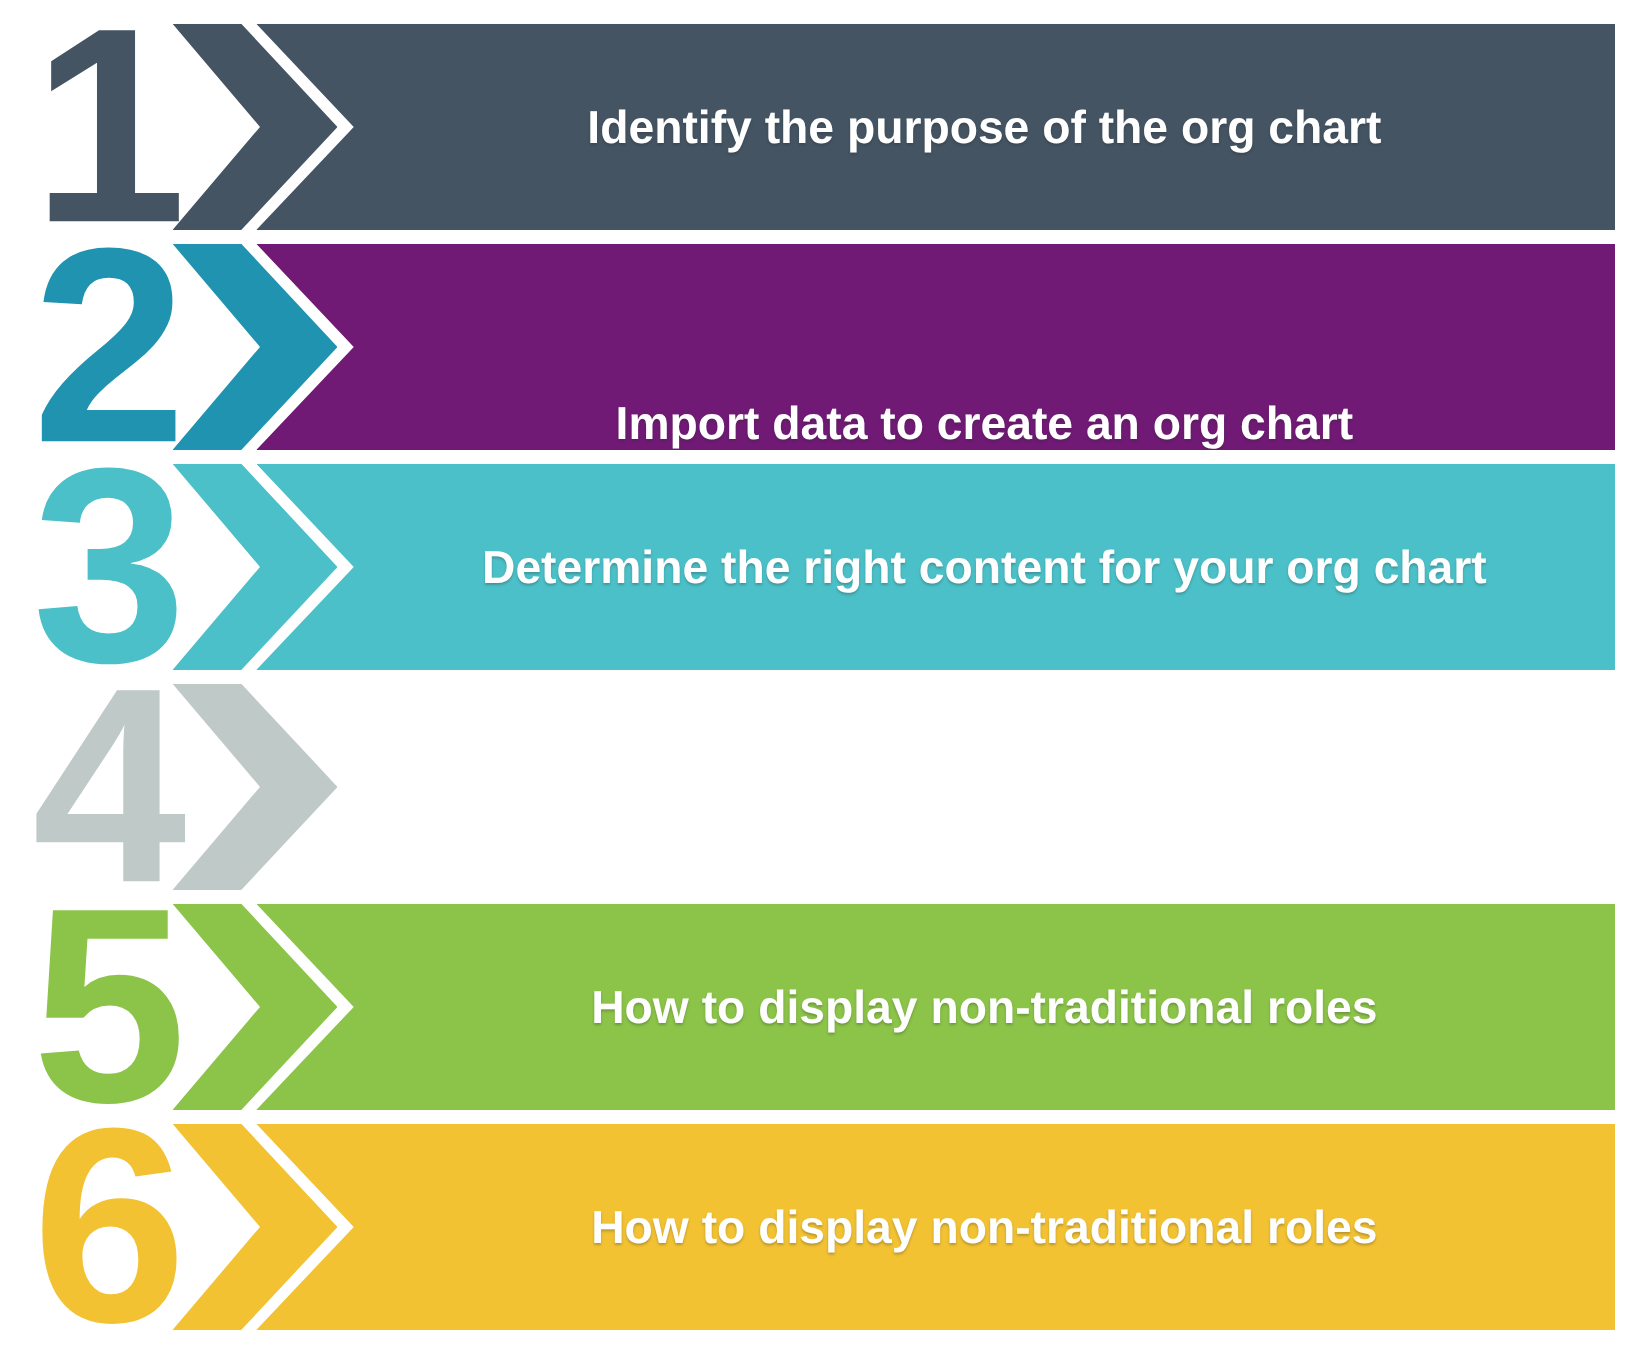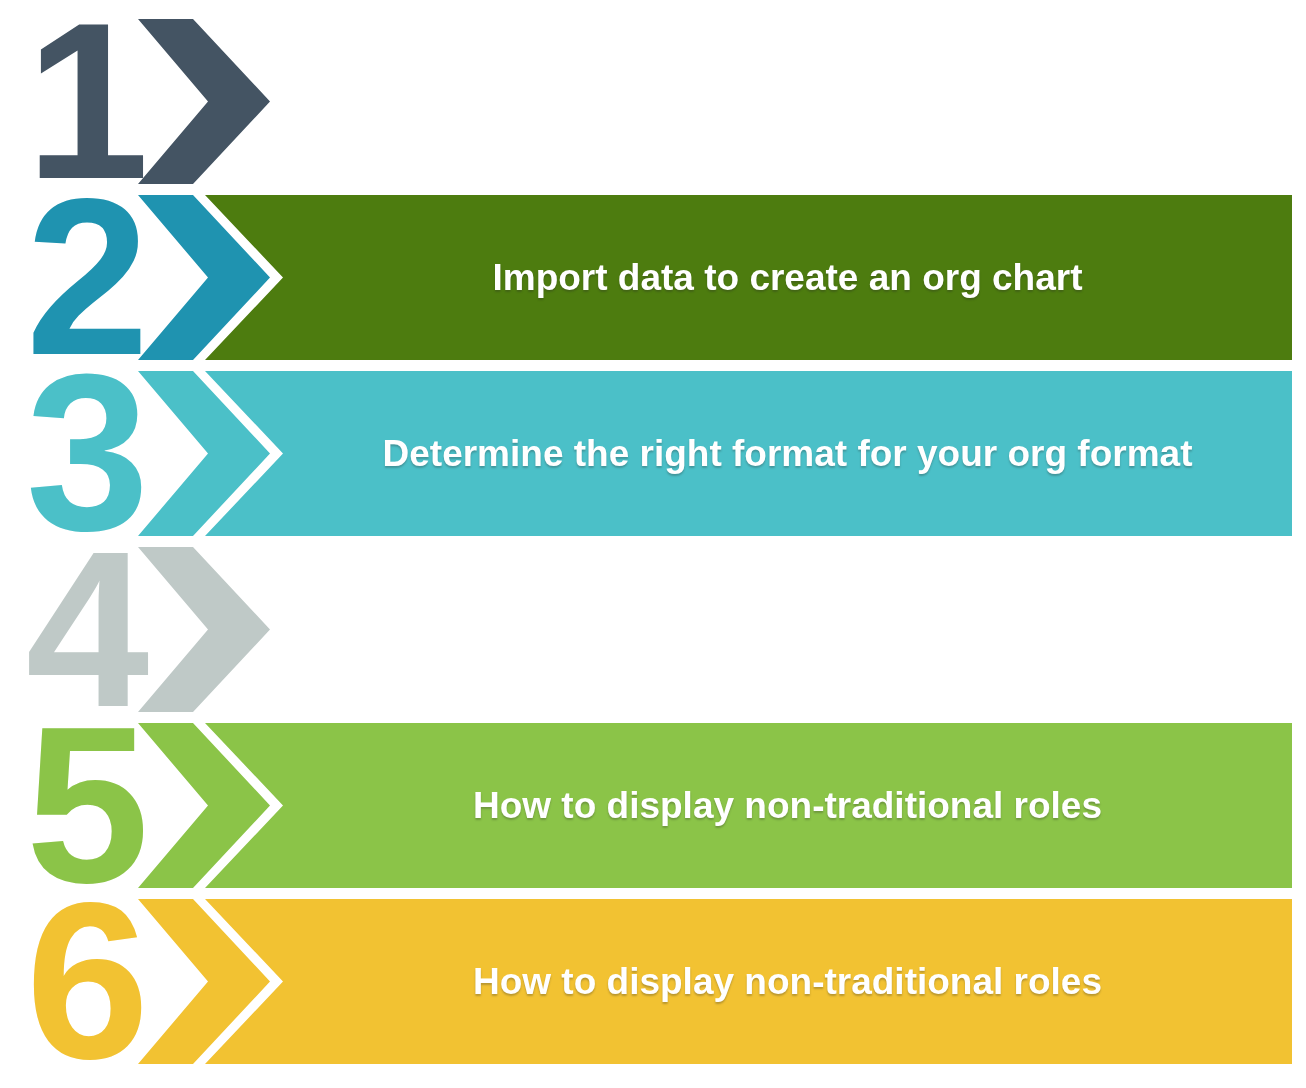--- a/index.html
+++ b/index.html
@@ -68,35 +68,38 @@
   }
 </style>
 </head>
 <body>
 
 <div class="canvas">
 
   <div class="row">
     <div class="num" style="color: rgb(68, 84, 99);">1</div>
     <div class="chev" style="background-color: rgb(68, 84, 99);"></div>
+    <div class="band" style="background-color: rgb(68, 84, 99);">
+      <div class="label">Identify the purpose of the org chart</div>
+    </div>
   </div>
 
   <div class="row">
     <div class="num" style="color: rgb(31, 147, 176);">2</div>
     <div class="chev" style="background-color: rgb(31, 147, 176);"></div>
-    <div class="band" style="background-color: #4d7c0f;">
+    <div class="band" style="background-color: #701a75; align-items: flex-end;">
       <div class="label">Import data to create an org chart</div>
     </div>
   </div>
 
   <div class="row">
     <div class="num" style="color: rgb(75, 192, 200);">3</div>
     <div class="chev" style="background-color: rgb(75, 192, 200);"></div>
     <div class="band" style="background-color: rgb(75, 192, 200);">
-      <div class="label">Determine the right format for your org format</div>
+      <div class="label">Determine the right content for your org chart</div>
     </div>
   </div>
 
   <div class="row">
     <div class="num" style="color: rgb(191, 201, 199);">4</div>
     <div class="chev" style="background-color: rgb(191, 201, 199);"></div>
   </div>
 
   <div class="row">
     <div class="num" style="color: rgb(139, 196, 72);">5</div>

